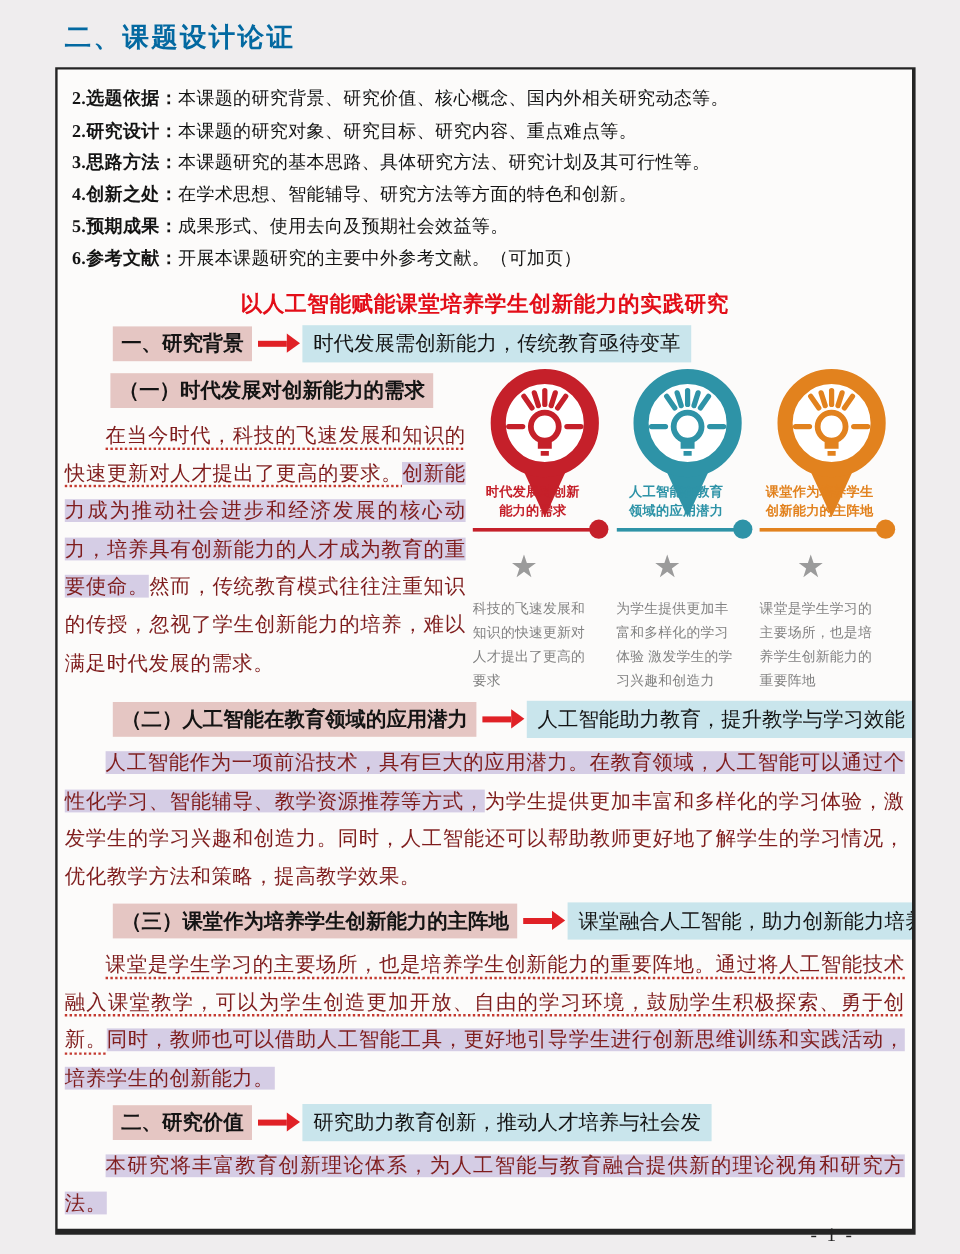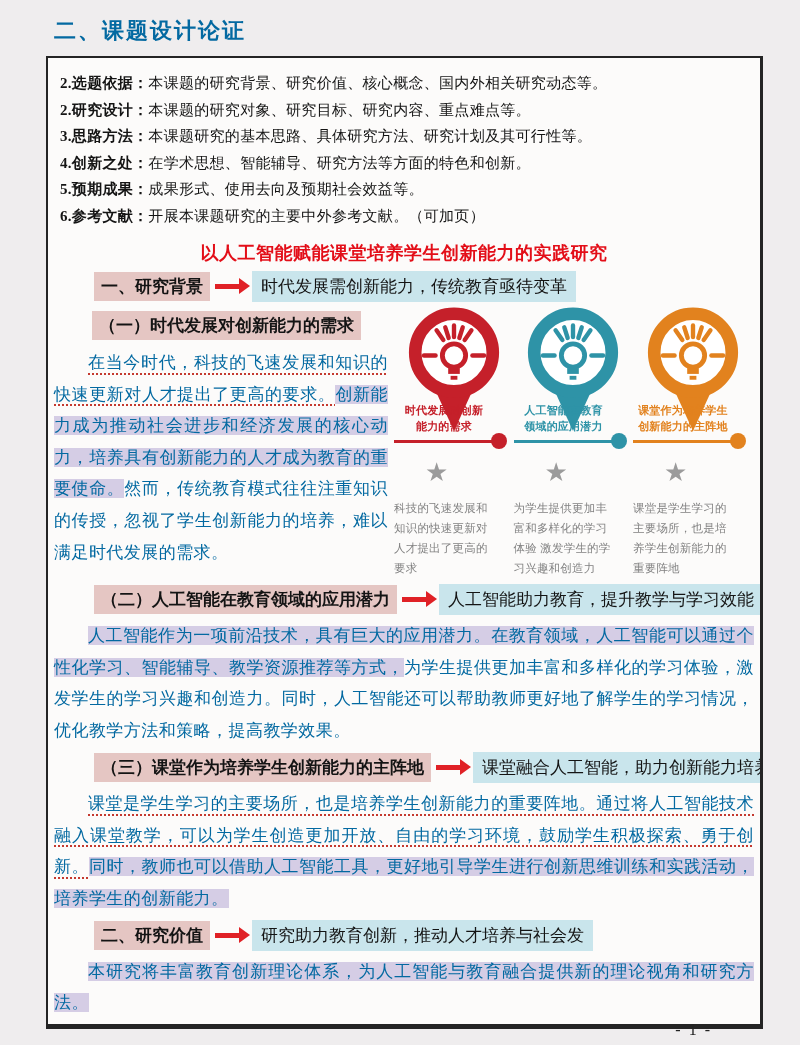--- a/index.html
+++ b/index.html
@@ -52,21 +52,21 @@
     border-left:11px solid #e02126;
     border-top:8px solid transparent;border-bottom:8px solid transparent;
   }
   .sub-pink{
     display:inline-block;background:#e5c6c3;font-weight:bold;font-size:17px;
     padding:3px 7px;margin:4px 0 5px 38px;color:#141414;
   }
   
   .para{
     font-size:17px;line-height:1.85;letter-spacing:0.45px;
-    text-align:justify;margin:2px 0 4px 0;text-indent:2em;color:#0369a1;
+    text-align:justify;margin:2px 0 4px 0;text-indent:2em;color:#7f1d1d;
   }
   .u-red{
     text-decoration:underline dotted #c4392f 2px;
     text-underline-offset:5px;
   }
   .hl-purple{background:#d5cde5;}
   
   .two-col{display:flex;align-items:flex-start;}
   .col-left{width:334px;flex:0 0 auto;}
   .col-left .para{line-height:1.86;}

